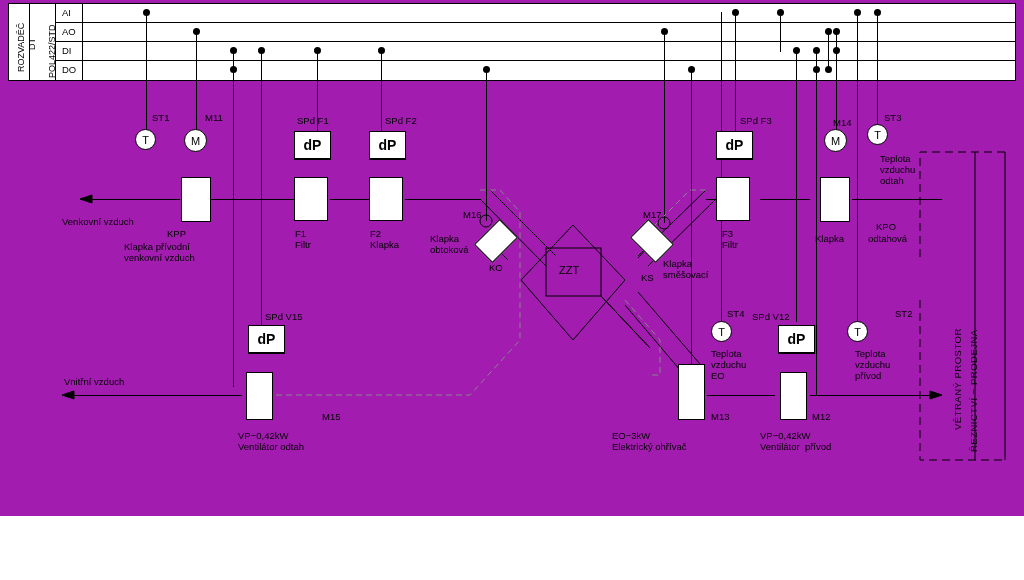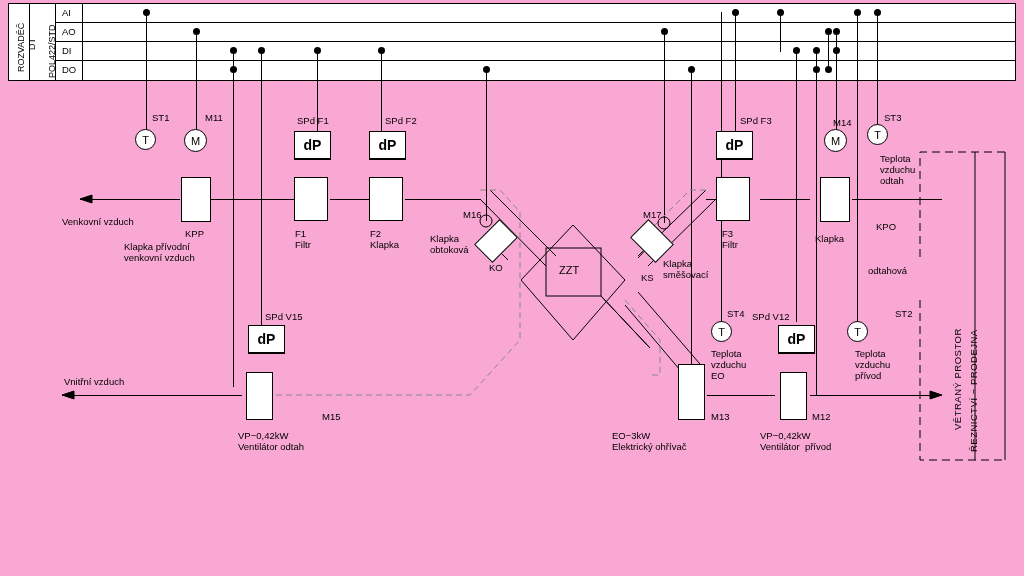--- a/index.html
+++ b/index.html
@@ -1,17 +1,17 @@
 <!DOCTYPE html>
 <html><head>
 <meta charset="utf-8">
 <style>
   html,body{margin:0;padding:0;background:#ffffff;}
   body{font-family:"Liberation Sans",sans-serif;}
-  #root{position:relative;width:1024px;height:576px;background:#f9a8d4;overflow:hidden;}
+  #root{position:relative;width:1024px;height:516px;background:#a21caf;overflow:hidden;}
   .ln{position:absolute;background:#000;}
   .h{height:1px;}
   .v{width:1px;}
   .txt{position:absolute;font-size:9.5px;color:#000;line-height:11px;white-space:pre;}
   .dot{position:absolute;width:7px;height:7px;border-radius:50%;background:#000;}
   .box{position:absolute;border:1px solid #000;background:#fff;box-sizing:border-box;}
   .circ{position:absolute;border:1px solid #000;border-radius:50%;background:#fff;box-sizing:border-box;display:flex;align-items:center;justify-content:center;font-size:11px;}
   .dp{position:absolute;border:1px solid #000;background:#fff;box-sizing:border-box;display:flex;align-items:center;justify-content:center;font-size:14px;font-weight:bold;}
   .vert-text{position:absolute;font-size:9.5px;white-space:nowrap;transform-origin:0 0;transform:rotate(-90deg);}
   svg{position:absolute;left:0;top:0;overflow:visible;}
@@ -204,36 +204,36 @@
   <div class="txt" style="left:863px;top:308px;margin-left:32px;">ST2</div>
   <div class="txt" style="left:283px;top:411px;padding-left:39px;">M15</div>
   <div class="txt" style="left:711px;top:411px;">M13</div>
   <div class="txt" style="left:812px;top:411px;">M12</div>
   <div class="txt" style="left:489px;top:262px;">KO</div>
   <div class="txt" style="left:641px;top:272px;">KS</div>
   <div class="txt" style="left:559px;top:265px;font-size:11px;">ZZT</div>
 
   <div class="txt" style="left:62px;top:216px;">Venkovní vzduch</div>
   <div class="txt" style="left:64px;top:376px;">Vnitřní vzduch</div>
-  <div class="txt" style="left:185px;top:228px;">KPP</div>
+  <div class="txt" style="left:167px;top:228px;">KPP</div>
   <div class="txt" style="left:124px;top:241px;">Klapka přívodní
 venkovní vzduch</div>
   <div class="txt" style="left:295px;top:228px;">F1
 Filtr</div>
   <div class="txt" style="left:370px;top:228px;">F2
 Klapka</div>
   <div class="txt" style="left:722px;top:228px;">F3
 Filtr</div>
   <div class="txt" style="left:430px;top:233px;">Klapka
 obtoková</div>
   <div class="txt" style="left:663px;top:258px;">Klapka
 směšovací</div>
   <div class="txt" style="left:876px;top:221px;text-align:center;">KPO</div>
   <div class="txt" style="left:815px;top:233px;">Klapka</div>
-  <div class="txt" style="left:868px;top:233px;margin-top:32px;">odtahová</div>
+  <div class="txt" style="left:868px;top:233px;">odtahová</div>
   <div class="txt" style="left:880px;top:153px;">Teplota
 vzduchu
 odtah</div>
   <div class="txt" style="left:711px;top:348px;">Teplota
 vzduchu
 EO</div>
   <div class="txt" style="left:855px;top:348px;">Teplota
 vzduchu
 přívod</div>
   <div class="txt" style="left:238px;top:430px;">VP−0,42kW

